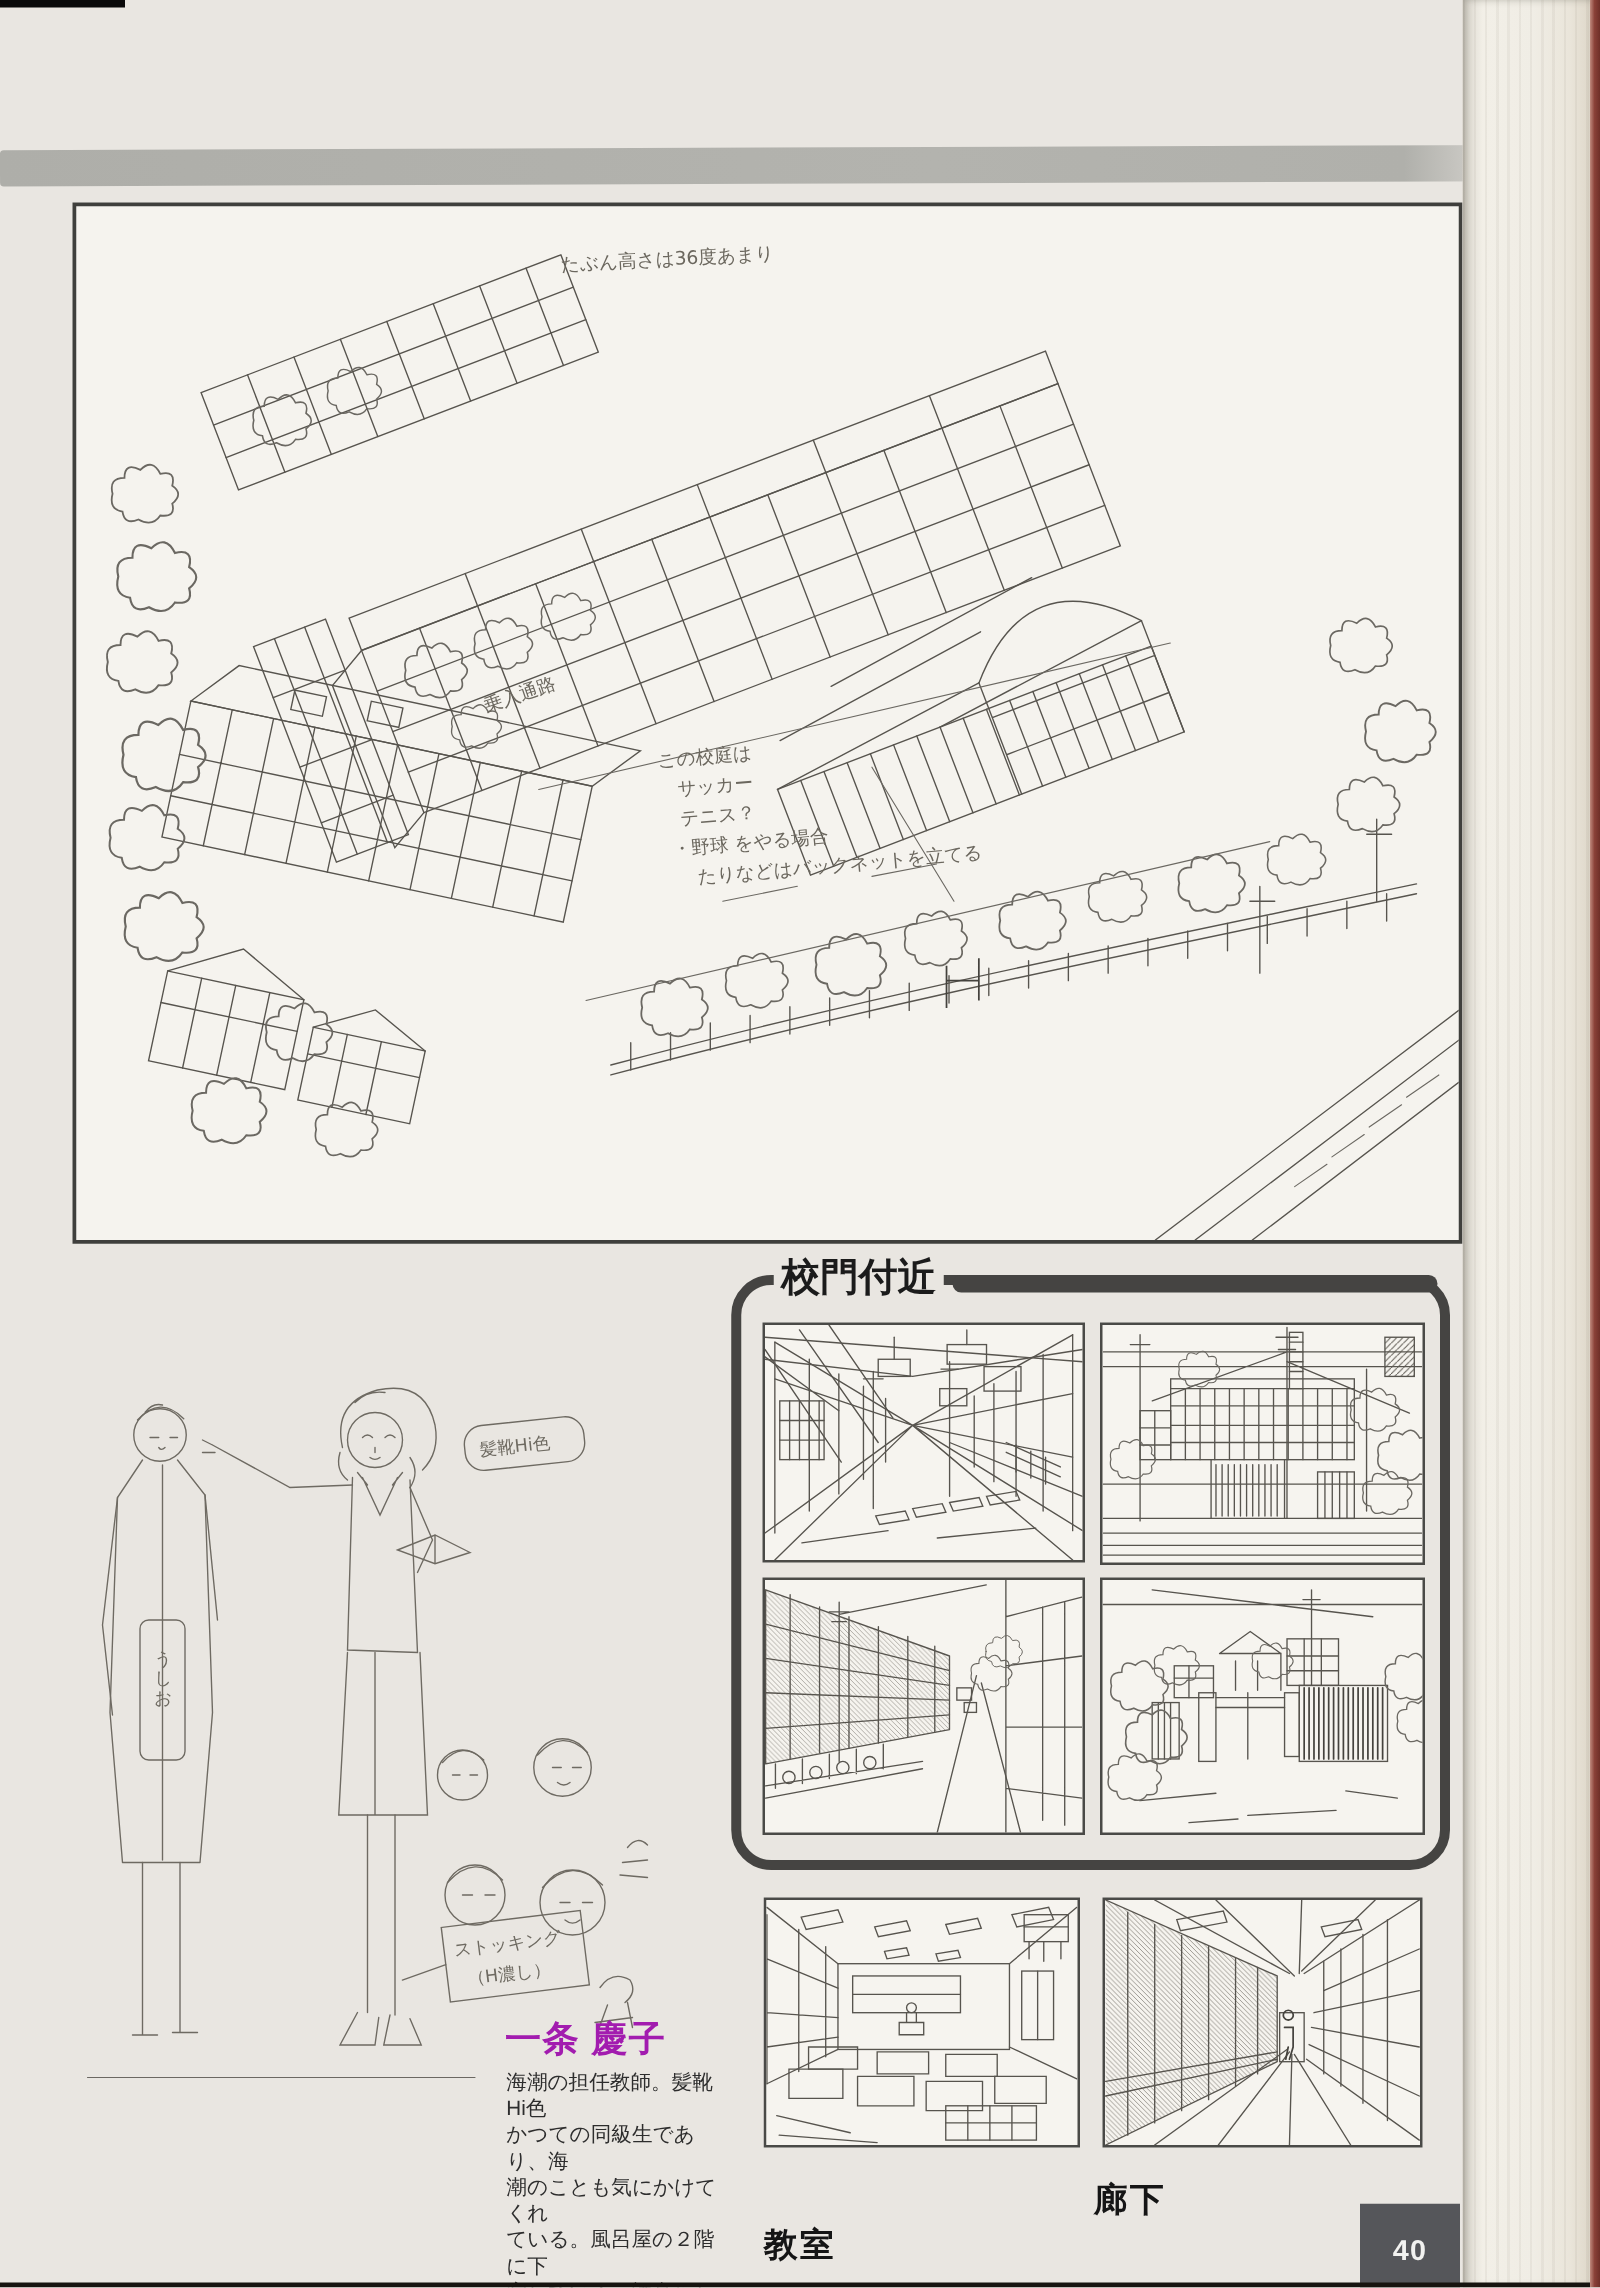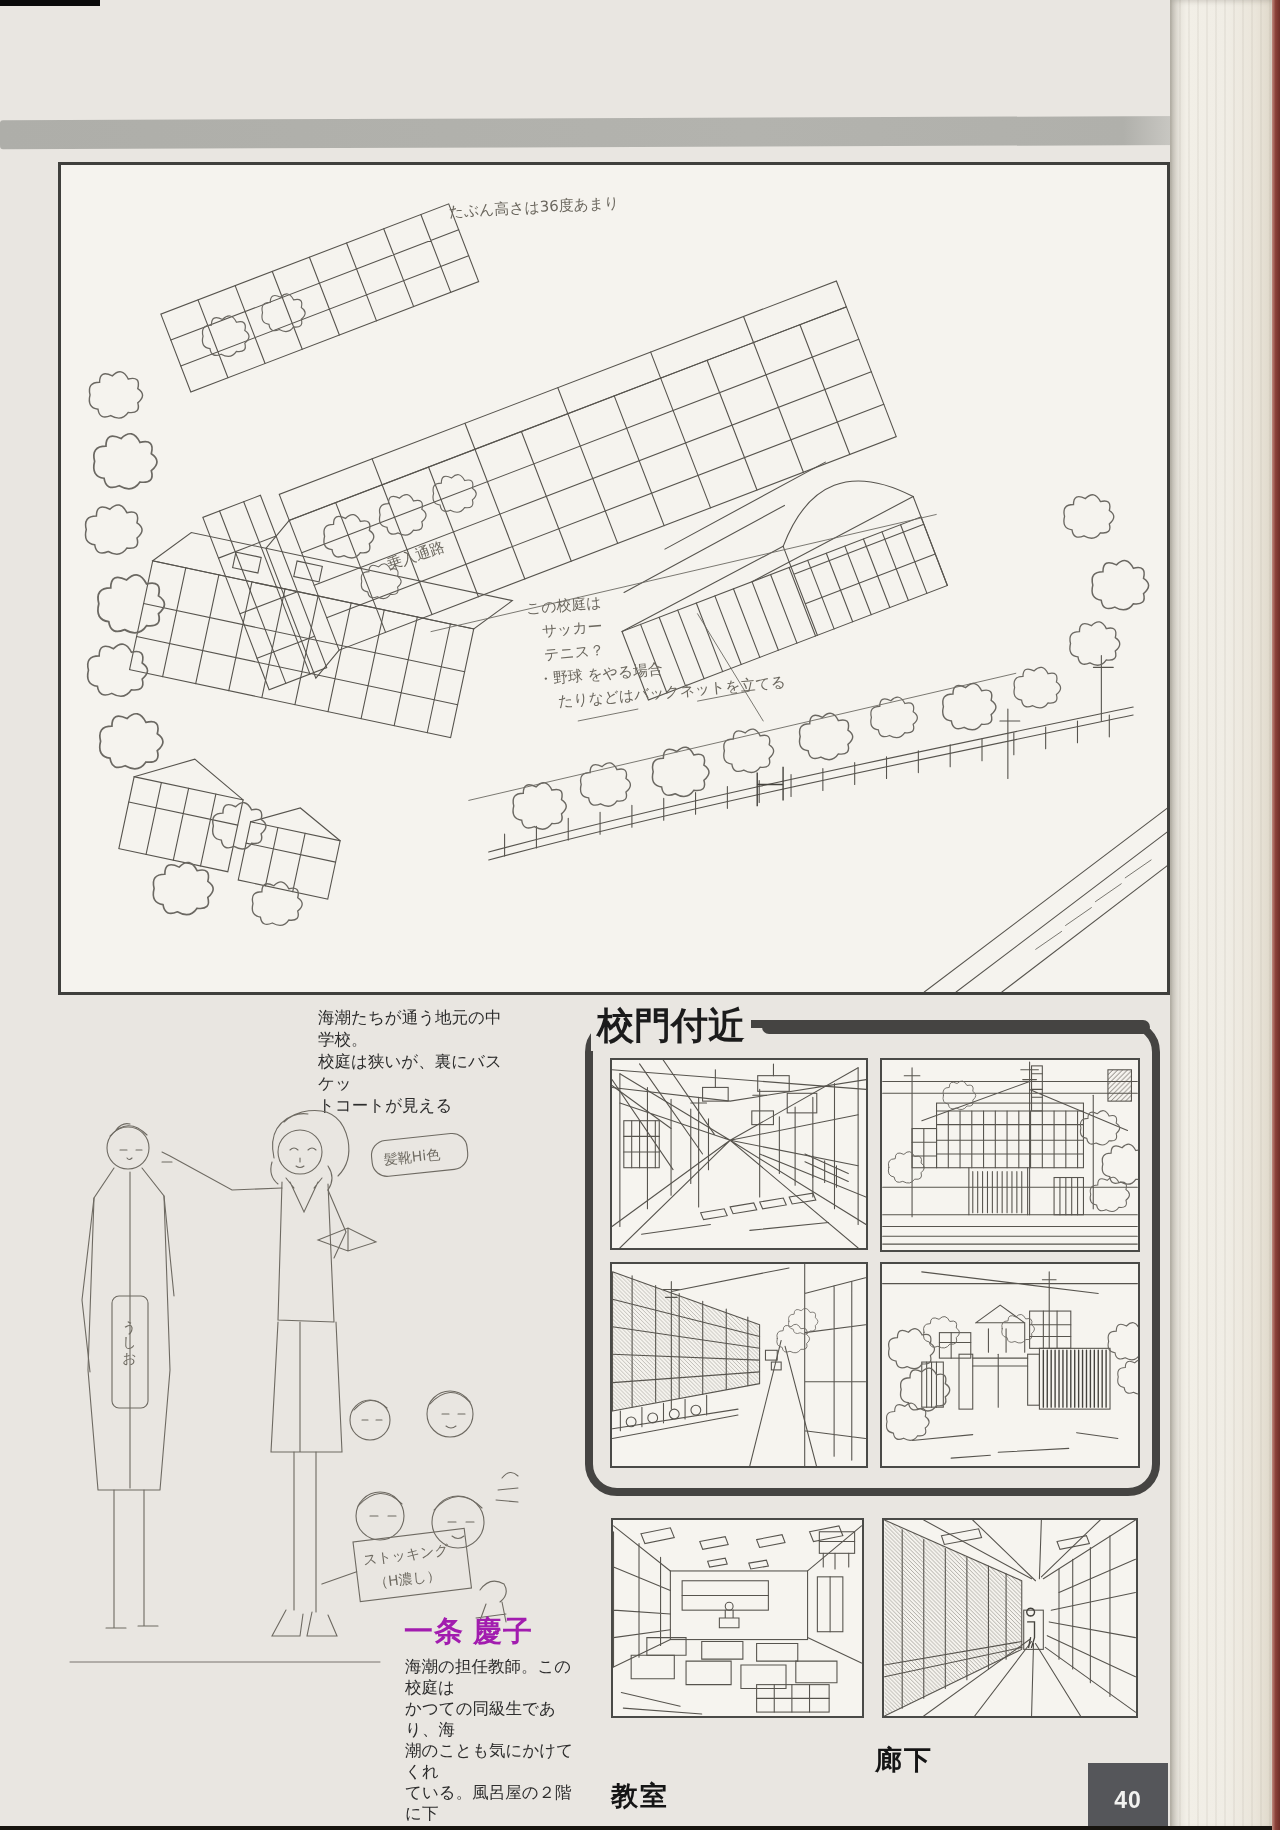--- a/index.html
+++ b/index.html
@@ -26,21 +26,21 @@
   .ink2{stroke:#6b6862;fill:none;stroke-width:.9;stroke-linecap:round;}
   .dark{stroke:#44423d;fill:none;stroke-width:1.4;}
   .pencil{stroke:#6e6a62;fill:none;stroke-width:1.1;stroke-linecap:round;}
   .hand{font-family:"DejaVu Sans",sans-serif;fill:#6b675e;font-size:15px;}
   .handS{font-family:"DejaVu Sans",sans-serif;fill:#6e6a61;font-size:14px;}
   
   .school-title{left:44px;top:1000px;font-size:47px;font-weight:900;letter-spacing:2px;color:#141414;}
   .school-desc{left:318px;top:1006px;width:190px;font-size:16.5px;line-height:22px;color:#2d2d2d;font-weight:500;}
   .gate-box{left:585px;top:1020px;width:575px;height:476px;border:8px solid #454442;border-radius:32px;box-sizing:border-box;}
   .gate-bar{left:762px;top:1020px;width:388px;height:14px;background:#454442;border-radius:7px;}
-  .gate-title{left:591px;top:1001px;font-size:37px;font-weight:900;background:#e9e6e1;padding:0 6px;color:#1b1b1b;}
+  .gate-title{left:619px;top:1001px;font-size:31px;font-weight:900;background:#e9e6e1;padding:0 6px;color:#1b1b1b;}
   .char-name{left:404px;top:1612px;font-size:29px;font-weight:900;color:#a21caf;letter-spacing:1px;}
   .char-bio{left:405px;top:1656px;width:180px;font-size:16.5px;line-height:21px;color:#2d2d2d;font-weight:500;}
   .panel-label{font-size:27px;font-weight:900;color:#151515;letter-spacing:2px;}
   .pagenum-box{left:1088px;top:1763px;width:80px;height:74px;background:#55565a;display:flex;align-items:center;justify-content:center;}
   .pagenum{font-size:23px;font-weight:bold;color:#f2f2f0;letter-spacing:1px;}
 </style>
 </head>
 <body>
 
 <svg width="0" height="0" style="position:absolute">
@@ -155,25 +155,20 @@
       <g transform="translate(468,452) rotate(-5)">
         <text class="hand" x="0" y="0">この校庭は</text>
         <text class="hand" x="14" y="24">サッカー</text>
         <text class="hand" x="14" y="48">テニス？</text>
         <text class="hand" x="6" y="72">・野球 をやる場合</text>
         <text class="hand" x="24" y="96">たりなどはバックネットを立てる</text>
       </g>
     </svg>
   </div>
 
-  <div class="abs school-desc">
-    <div>海潮たちが通う地元の中学校。</div>
-    <div>校庭は狭いが、裏にバスケッ</div>
-    <div>トコートが見える</div>
-  </div>
 
   <div class="abs gate-box"></div>
   <div class="abs gate-bar"></div>
   <div class="abs gate-title">校門付近</div>
 
   <div class="abs panel" style="left:610px;top:1058px;width:258px;height:192px;">
     <svg viewBox="0 0 258 192" preserveAspectRatio="none">
       <g class="ink">
         <path d="M0,170 L120,82 M258,168 L120,82 M8,192 L120,82 M250,192 L120,82"></path>
         <path d="M8,14 V170 M36,28 V152 M60,40 V138 M80,50 V126 M98,60 V112"></path>
@@ -333,21 +328,21 @@
         <text class="handS" x="16" y="48">（H濃し）</text>
         <path class="pencil" d="M0,30 L-36,38"></path>
       </g>
 
       <text class="handS" x="80" y="240" style="writing-mode:vertical-rl;text-orientation:upright;">うしお</text>
     </svg>
   </div>
 
   <div class="abs char-name">一条 慶子</div>
   <div class="abs char-bio">
-    <div>海潮の担任教師。この校庭は</div>
+    <div>海潮の担任教師。髪靴Hi色</div>
     <div>かつての同級生であり、海</div>
     <div>潮のことも気にかけてくれ</div>
     <div>ている。風呂屋の２階に下</div>
     <div>宿している。酒豪らしい</div>
   </div>
 
   <div class="abs panel" style="left:611px;top:1518px;width:253px;height:200px;">
     <svg viewBox="0 0 253 200">
       <g class="ink">
         <path d="M0,6 L58,52 M253,6 L198,52 M0,150 L58,122 M253,146 L198,120"></path>

